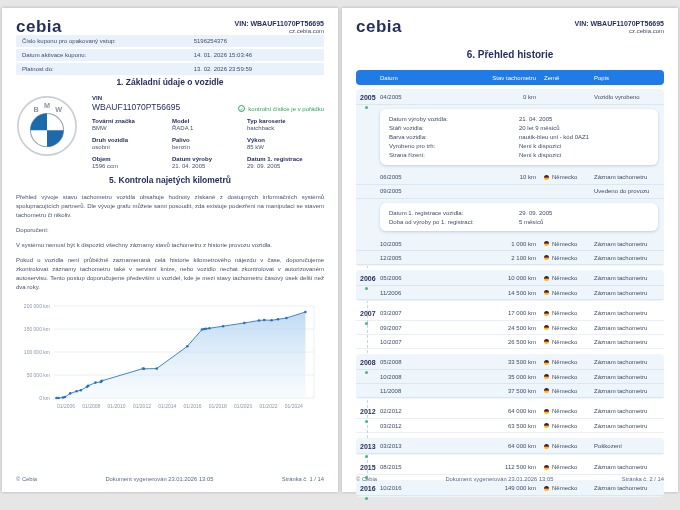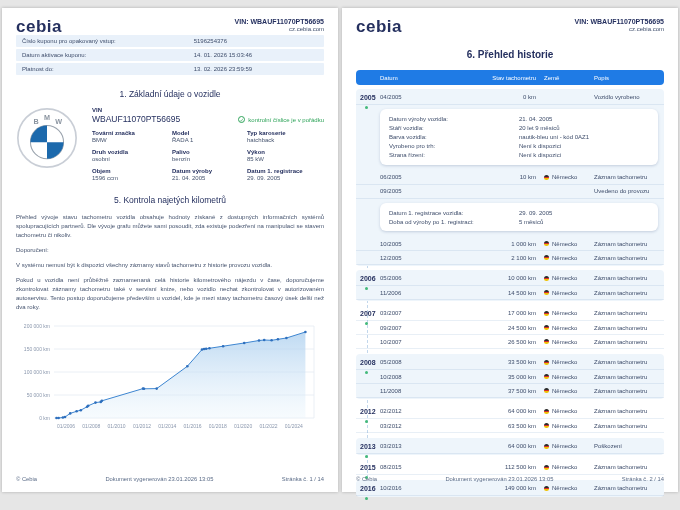--- a/index.html
+++ b/index.html
@@ -3,37 +3,37 @@
 <meta charset="utf-8">
 <style>
   html,body{margin:0;padding:0;background:#e6e6e6;}
   *{box-sizing:border-box;font-family:"Liberation Sans",sans-serif;}
   .stage{position:relative;width:680px;height:510px;background:#e6e6e6;overflow:hidden;}
   .page{position:absolute;top:8px;width:336px;height:484px;background:#fff;box-shadow:0 0 3px rgba(0,0,0,.25);}
   .page-left{left:2px;}
   .page-right{left:342px;}
   .inner{position:relative;width:100%;height:100%;padding:10px 14px 6px 14px;}
 
-  .phead{display:flex;justify-content:space-between;align-items:flex-start;}
+  .phead{display:flex;justify-content:space-between;align-items:center;}
   .logo{font-size:17px;font-weight:bold;color:#25305f;letter-spacing:.5px;line-height:1;}
   .phead-r{text-align:right;}
   .vin-top{font-size:7px;font-weight:bold;color:#25305f;}
   .site{font-size:6px;color:#3e4d6b;margin-top:1px;}
 
   .doc-title{font-size:10px;font-weight:bold;color:#25305f;text-align:center;margin:14px 0 10px 0;}
-  .sec-title{font-size:8.5px;font-weight:normal;color:#25305f;text-align:center;margin:14px 0 8px 0;}
+  .sec-title{font-size:8.5px;font-weight:bold;color:#25305f;text-align:center;margin:2px 0 8px 0;}
 
   .info-row{display:flex;background:#e9f1fa;padding:3px 6px;margin-bottom:2px;font-size:6px;color:#3e4d6b;border-radius:1px;}
   .info-row .lbl{width:58%;}
   .info-row .val{flex:1;}
 
   .veh{display:flex;align-items:flex-start;margin:4px 0 6px 0;}
   .bmw-wrap{width:62px;flex:0 0 62px;margin-right:14px;}
   .veh-body{flex:1;}
-  .vin-line{display:flex;align-items:center;margin-bottom:6px;gap:24px;}
+  .vin-line{display:flex;align-items:flex-end;margin-bottom:6px;gap:24px;}
   .vin-lbl{font-size:6px;font-weight:bold;color:#25305f;}
   .vin-val{font-size:8.5px;color:#25305f;margin-top:1px;}
   .check-line{margin-left:auto;margin-top:8px;display:flex;align-items:center;gap:3px;}
   .check-circle{width:7px;height:7px;border:1px solid #2fa45a;border-radius:50%;color:#2fa45a;font-size:5px;line-height:6px;text-align:center;}
   .check-text{font-size:6px;color:#2fa45a;}
   .veh-grid{display:grid;grid-template-columns:80px 75px 1fr;row-gap:6px;}
   .f-label{font-size:6px;font-weight:bold;color:#25305f;}
   .f-value{font-size:6px;color:#45536e;margin-top:1px;}
 
   .para{font-size:6px;color:#45536e;line-height:1.5;text-align:justify;margin:0 0 6px 0;}

